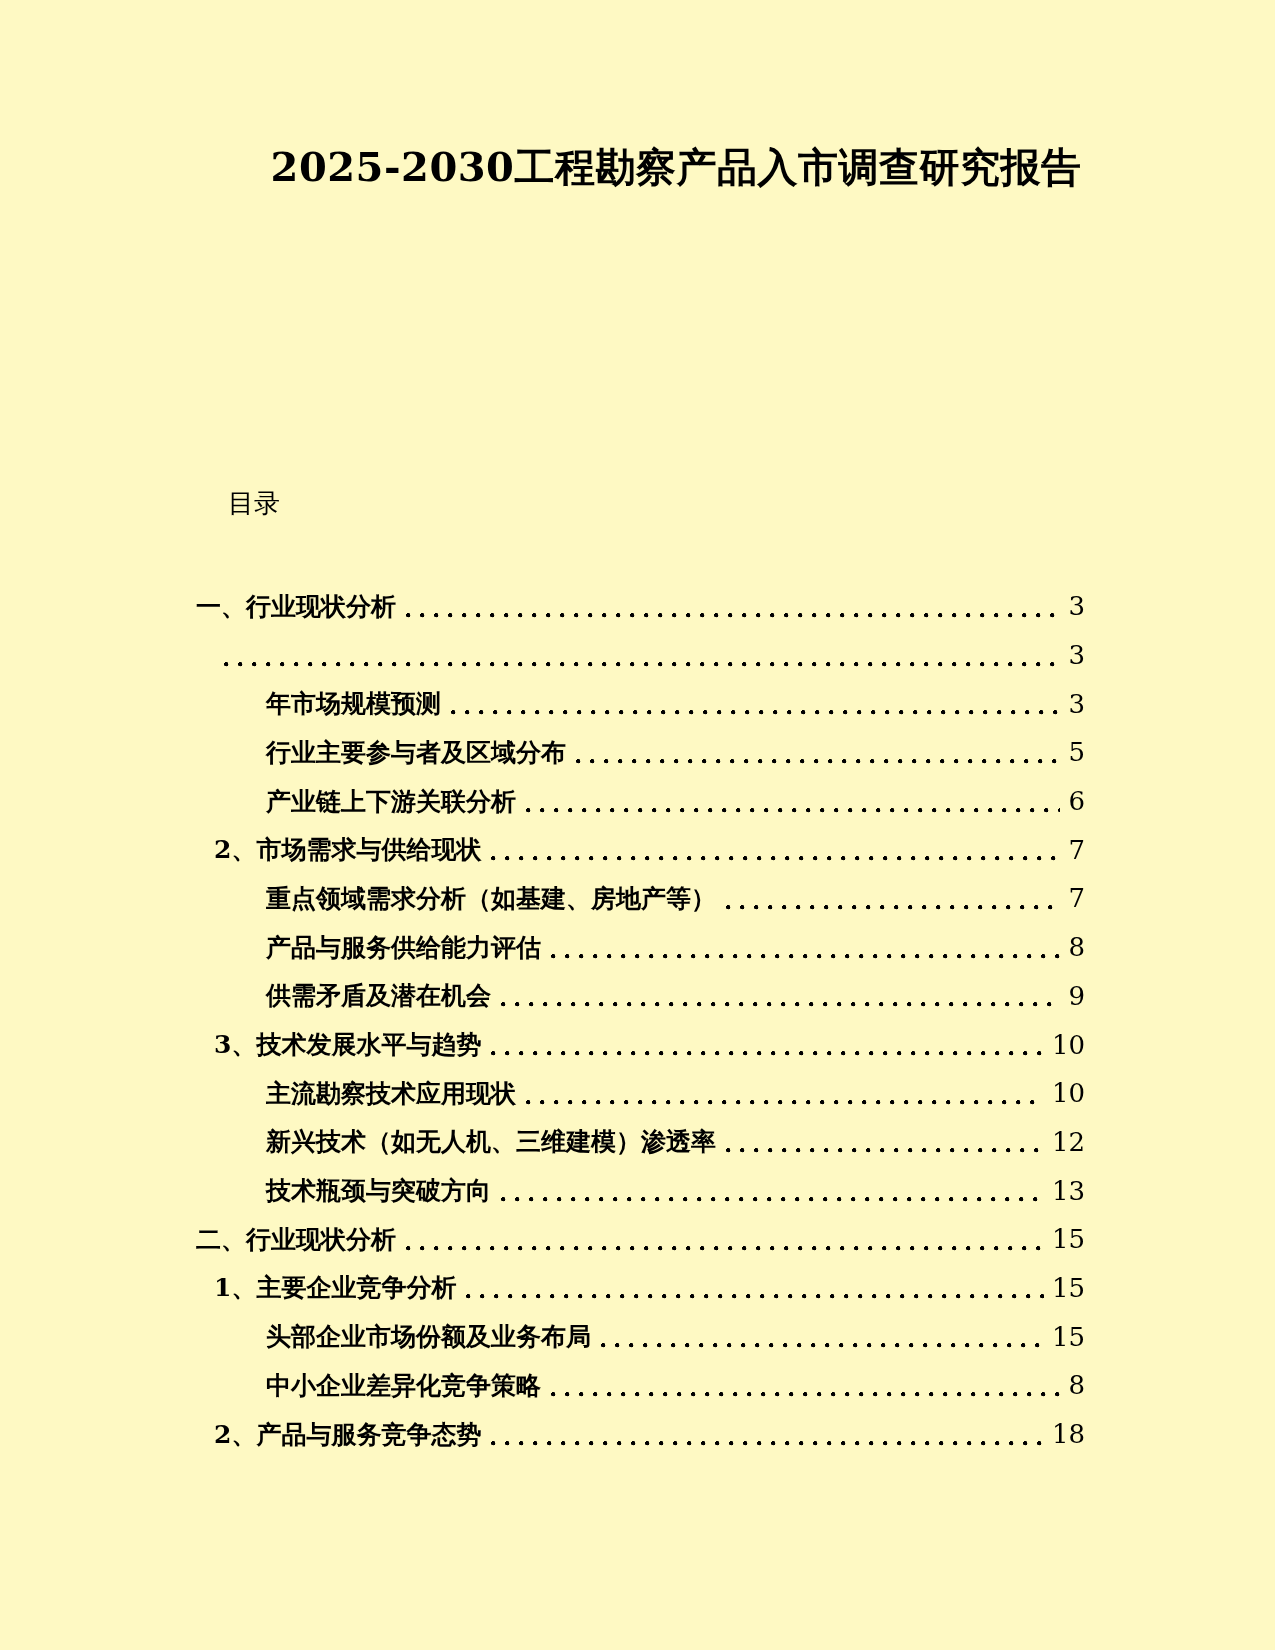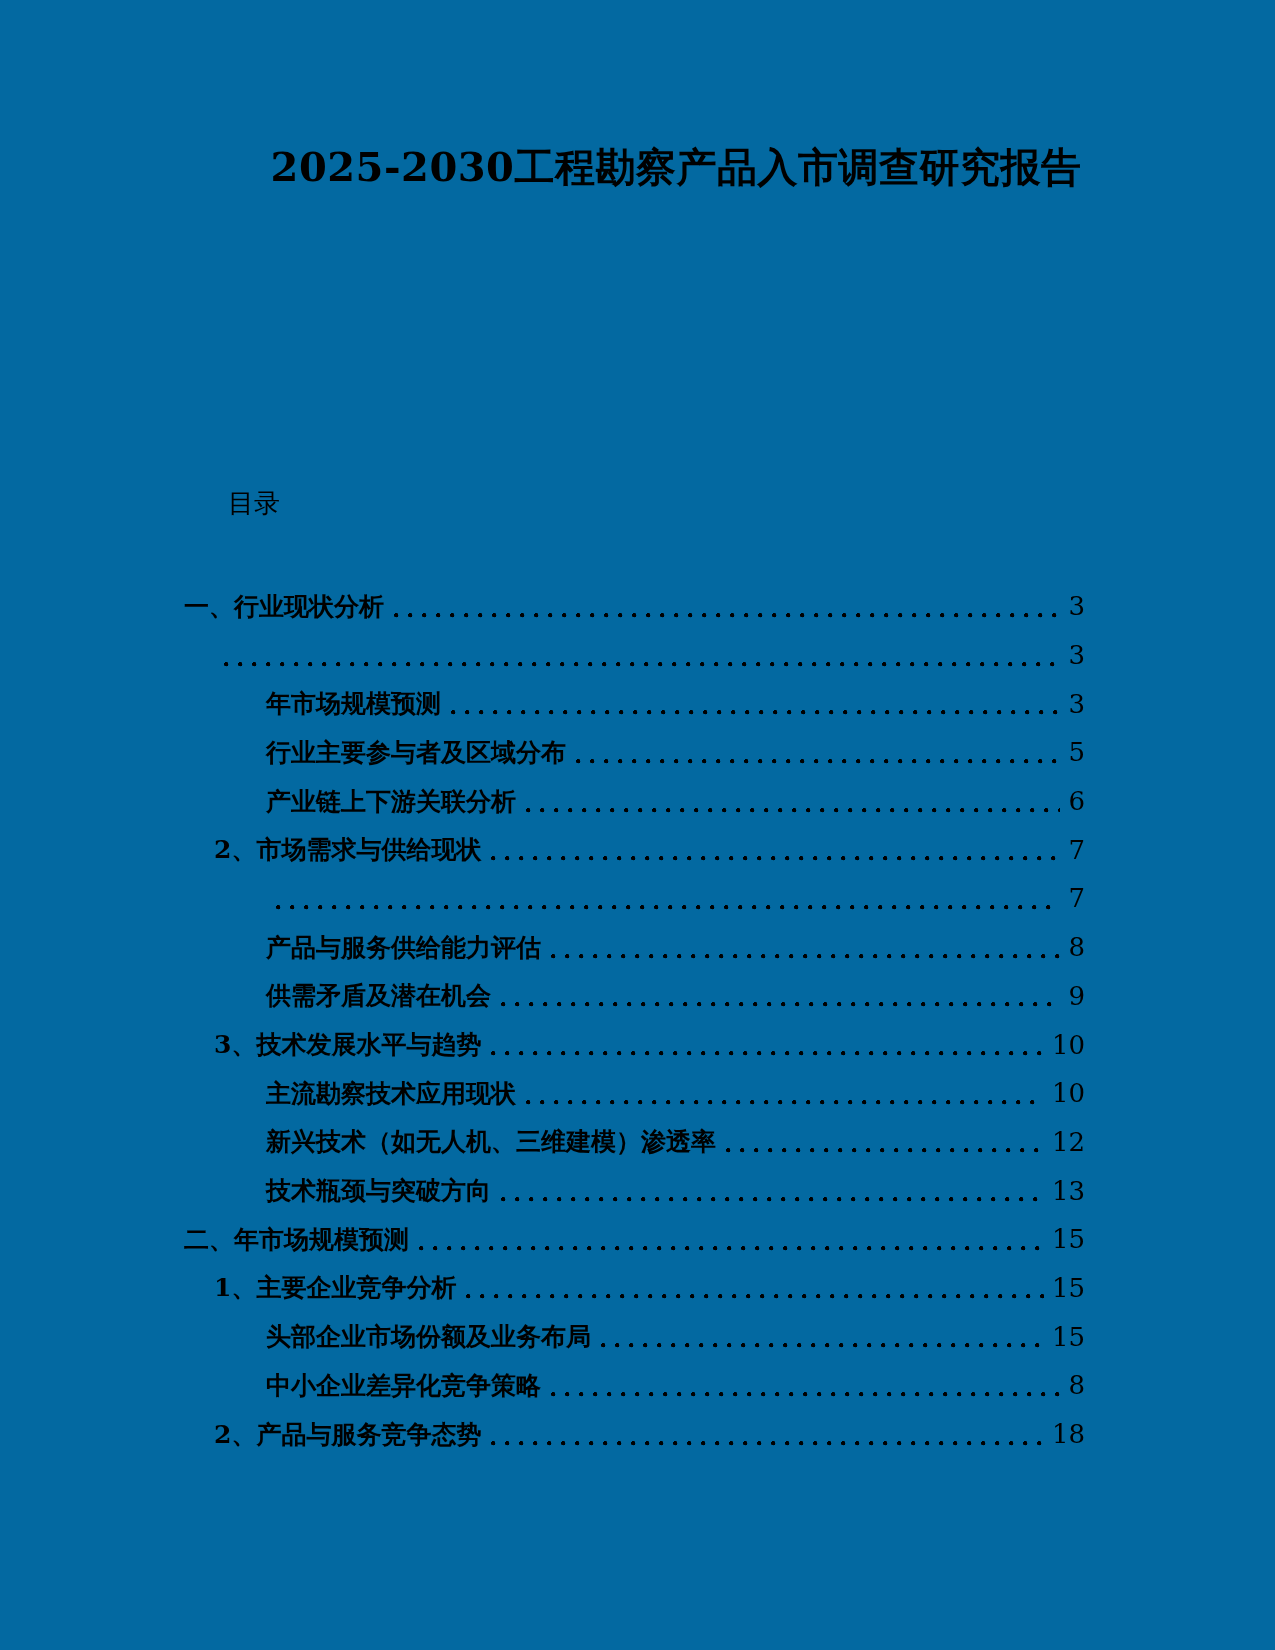--- a/index.html
+++ b/index.html
@@ -8,21 +8,21 @@
     height: 1650px;
     background: #ffffff;
     font-family: "DejaVu Serif", "Liberation Serif", serif;
     color: #000000;
     overflow: hidden;
   }
   .page {
     position: relative;
     width: 1275px;
     height: 1650px;
-    background: #0369a1;
+    background: #fef9c3;
   }
   .doc-title {
     position: absolute;
     top: 140px;
     left: 676px;
     transform: translateX(-50%);
     font-size: 40px;
     font-weight: 700;
     white-space: nowrap;
     letter-spacing: 0.5px;
@@ -59,21 +59,21 @@
     background-image: radial-gradient(circle at 2.2px 2.2px, #000 2px, transparent 2.4px);
     background-size: 14px 5px;
     background-repeat: repeat-x;
     background-position: left top;
   }
   .toc-row .pagenum {
     white-space: nowrap;
     font-size: 26px;
     font-weight: 400;
   }
-  .indent-1 { margin-left: 4px; }
+  .indent-1 { margin-left: 16px; }
   .indent-2 { margin-left: 34px; }
   .indent-3 { margin-left: 86px; }
 </style>
 </head>
 <body>
 
 <div class="page">
   <div class="doc-title">2025-2030工程勘察产品入市调查研究报告</div>
 
   <div class="toc-heading">目录</div>
@@ -108,20 +108,21 @@
     <span class="pagenum">6</span>
   </div>
 
   <div class="toc-row indent-2">
     <span class="label">2、市场需求与供给现状</span>
     <span class="leader"></span>
     <span class="pagenum">7</span>
   </div>
 
   <div class="toc-row indent-3">
+    <span class="label">重点领域需求分析（如基建、房地产等）</span>
     <span class="leader"></span>
     <span class="pagenum">7</span>
   </div>
 
   <div class="toc-row indent-3">
     <span class="label">产品与服务供给能力评估</span>
     <span class="leader"></span>
     <span class="pagenum">8</span>
   </div>
 
@@ -149,21 +150,21 @@
     <span class="pagenum">12</span>
   </div>
 
   <div class="toc-row indent-3">
     <span class="label">技术瓶颈与突破方向</span>
     <span class="leader"></span>
     <span class="pagenum">13</span>
   </div>
 
   <div class="toc-row indent-1">
-    <span class="label">二、年市场规模预测</span>
+    <span class="label">二、行业现状分析</span>
     <span class="leader"></span>
     <span class="pagenum">15</span>
   </div>
 
   <div class="toc-row indent-2">
     <span class="label">1、主要企业竞争分析</span>
     <span class="leader"></span>
     <span class="pagenum">15</span>
   </div>
 

